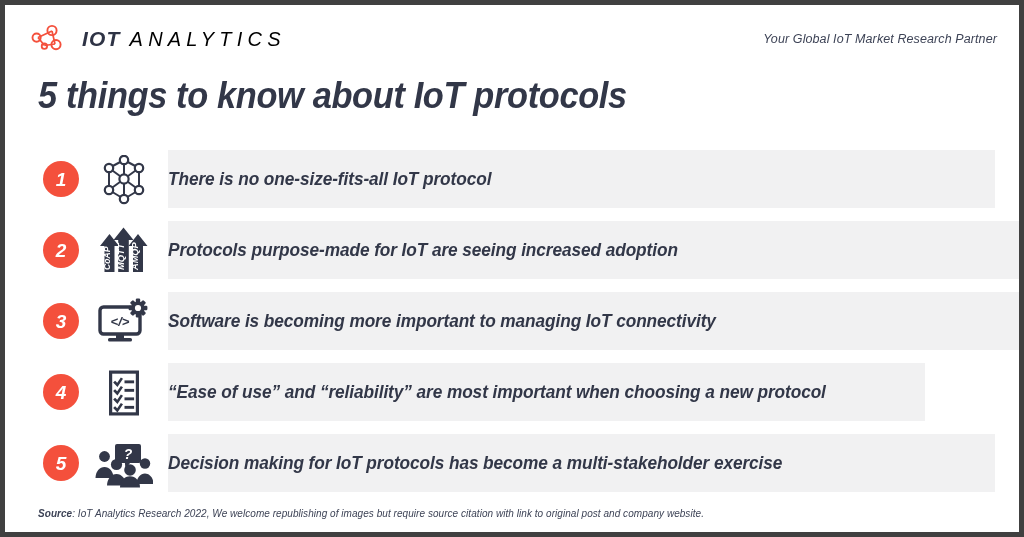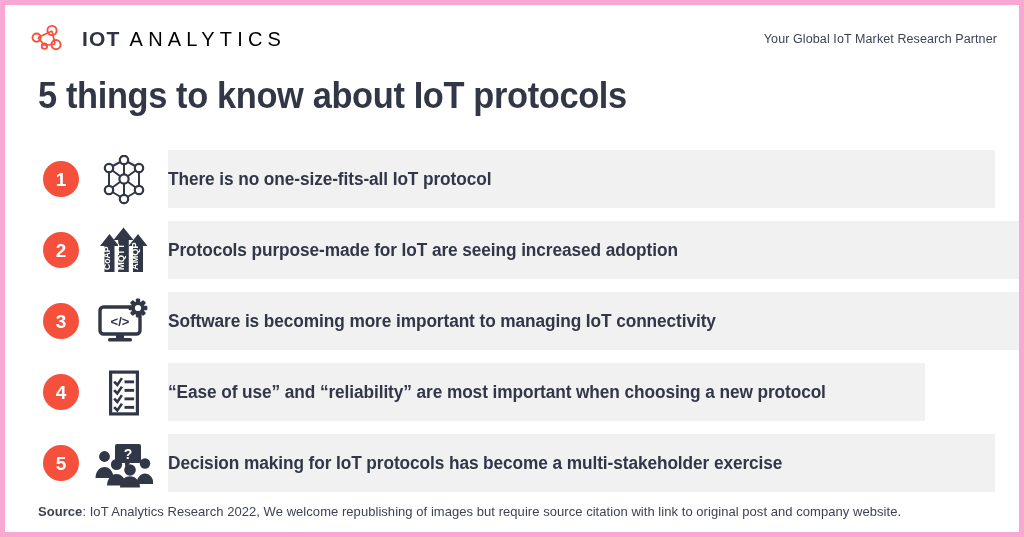--- a/index.html
+++ b/index.html
@@ -9,22 +9,23 @@
   }
   body {
     font-family: "Liberation Sans", sans-serif;
   }
   #slide {
     position: relative;
     width: 1024px;
     height: 537px;
     box-sizing: border-box;
     background: #ffffff;
-    border: 5px solid #f9a8d4;
+    border: 5px solid #404040;
     overflow: hidden;
+    font-style: italic;
   }
 
   
   .header {
     position: absolute;
     left: 0; right: 0;
     top: 14px;
     height: 40px;
     display: flex;
     align-items: center;
@@ -133,21 +134,21 @@
     transform: scaleX(0.96);
     transform-origin: left center;
     white-space: nowrap;
   }
 
   
   .footer {
     position: absolute;
     left: 33px;
     bottom: 13px;
-    font-size: 13px;
+    font-size: 10px;
     color: #3d4356;
     letter-spacing: 0.05px;
   }
   .footer b { font-weight: bold; }
 
   
   .vlabel {
     font-family: "Liberation Sans", sans-serif;
     font-weight: bold;
     fill: #ffffff;

